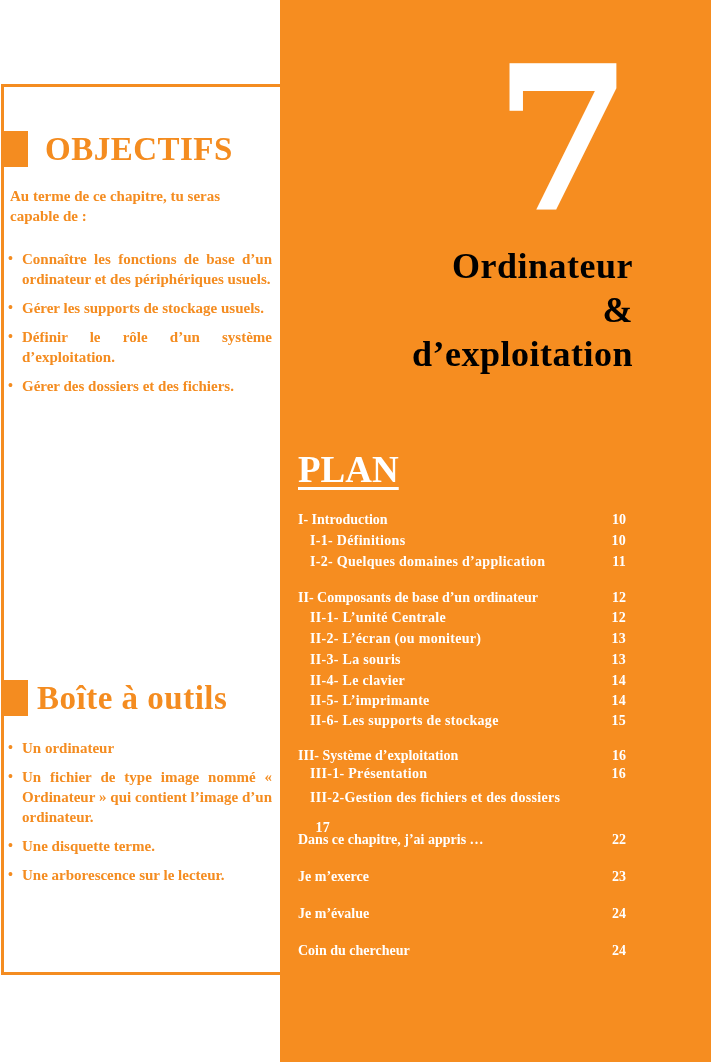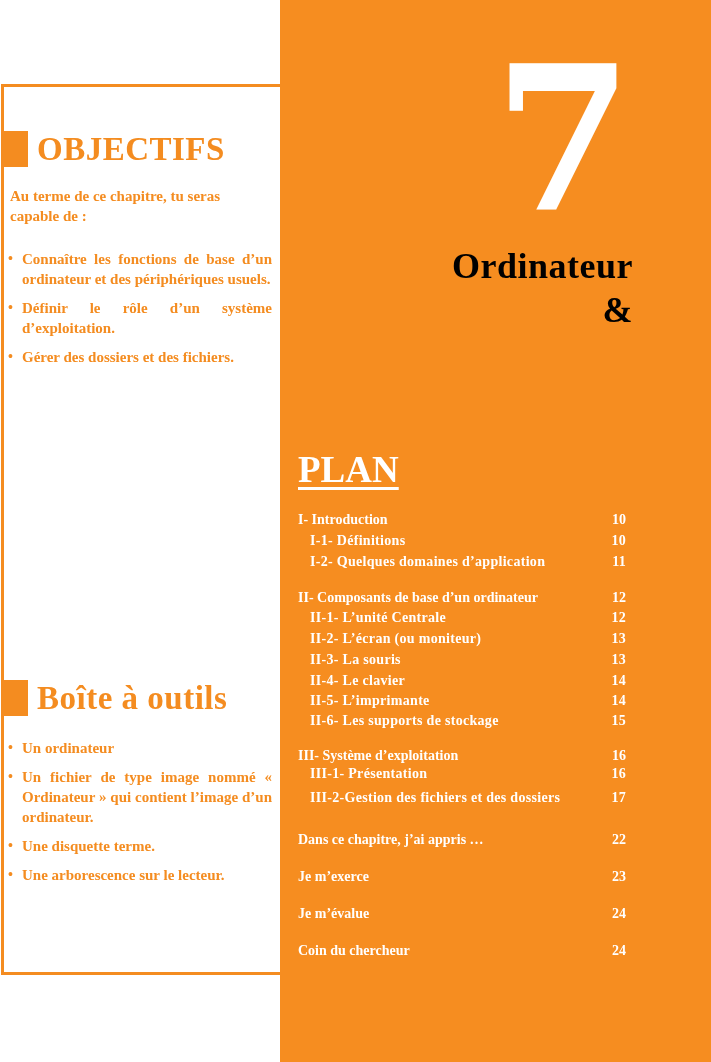--- a/index.html
+++ b/index.html
@@ -57,29 +57,30 @@
     .toc-row { display: flex; justify-content: space-between; height: 21px; line-height: 21px; }
     .toc-row.sub { padding-left: 12px; letter-spacing: 0.3px; }
     .toc-row .pg { width: 20px; text-align: right; }
     .gap-l { height: 16px; }
   </style>
 </head>
 <body>
 
 <div class="frame"></div>
 
-<div class="section-head" style="top:131px;">
+<div class="section-head" style="top:131px;gap:8px;">
   <div class="head-block"></div>
   <div class="head-title">OBJECTIFS</div>
 </div>
 
 <div class="intro">Au terme de ce chapitre, tu seras capable de :</div>
 
 <ul class="bullets obj-bullets" style="top:249px;">
   <li>Connaître les fonctions de base d’un ordinateur et des périphériques usuels.</li>
+  <li>Gérer les supports de stockage usuels.</li>
   <li>Définir le rôle d’un système d’exploitation.</li>
   <li>Gérer des dossiers et des fichiers.</li>
 </ul>
 
 <div class="section-head" style="top:680px;">
   <div class="head-block"></div>
   <div class="head-title">Boîte à outils</div>
 </div>
 
 <ul class="bullets tool-bullets" style="top:738px;">
@@ -87,20 +88,21 @@
   <li>Un fichier de type image nommé « Ordinateur » qui contient l’image d’un ordinateur.</li>
   <li>Une disquette terme.</li>
   <li>Une arborescence sur le lecteur.</li>
 </ul>
 
 <div class="panel">
   <div class="chapter-num">7</div>
   <div class="chapter-title">
     <div>Ordinateur</div>
     <div>&amp;</div>
+    <div>d’exploitation</div>
   </div>
 
   <div class="plan-title">PLAN</div>
 
   <div class="toc">
     <div class="toc-row">
         <span>I- Introduction</span>
         <span class="pg">10</span>
       </div>
     <div class="toc-row sub">
@@ -142,21 +144,21 @@
       </div>
     <div class="gap-l"></div>
     <div class="toc-row" style="height:18px;line-height:18px;">
         <span>III- Système d’exploitation</span>
         <span class="pg">16</span>
       </div>
     <div class="toc-row sub" style="height:18px;line-height:18px;">
         <span>III-1- Présentation</span>
         <span class="pg">16</span>
       </div>
-    <div class="toc-row sub" style="height:30px;line-height:30px;">
+    <div class="toc-row sub" style="height:30px;line-height:30px;flex-direction:column;">
         <span>III-2-Gestion des fichiers et des dossiers</span>
         <span class="pg">17</span>
       </div>
     <div class="gap-l"></div>
     <div class="toc-row" style="height:37px;">
         <span>Dans ce chapitre, j’ai appris …</span>
         <span class="pg">22</span>
       </div>
     <div class="toc-row" style="height:37px;">
         <span>Je m’exerce</span>

